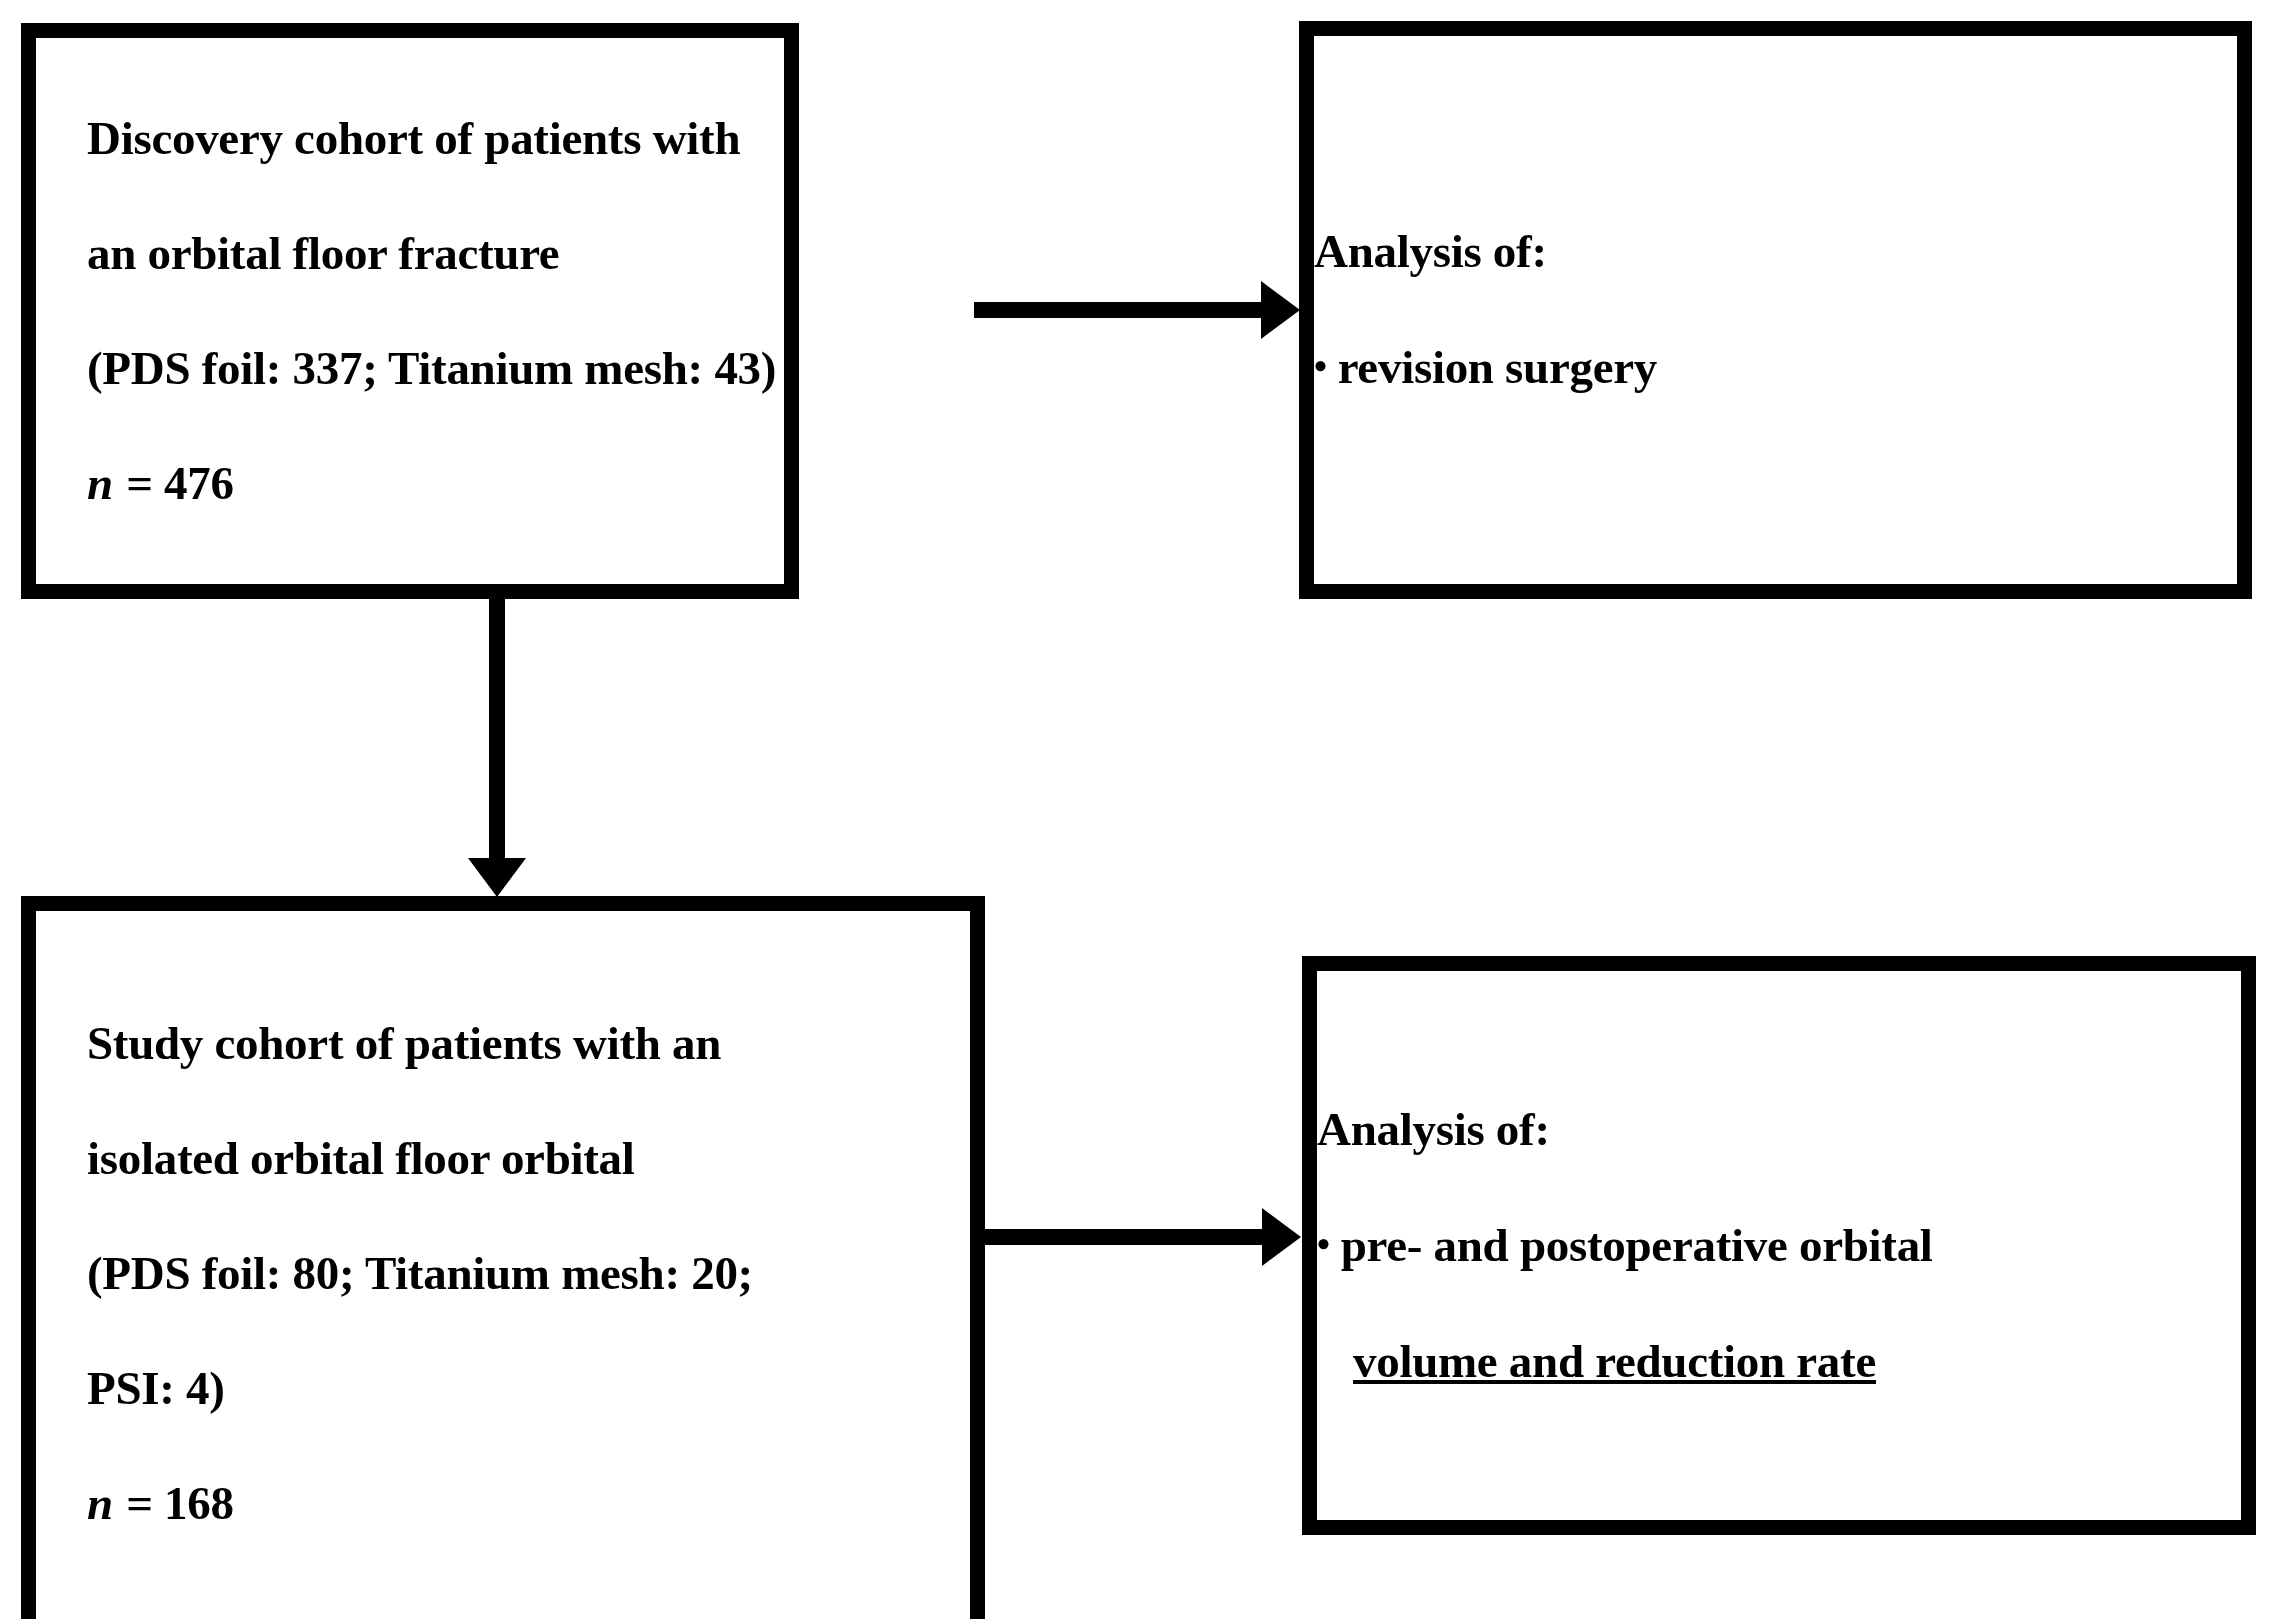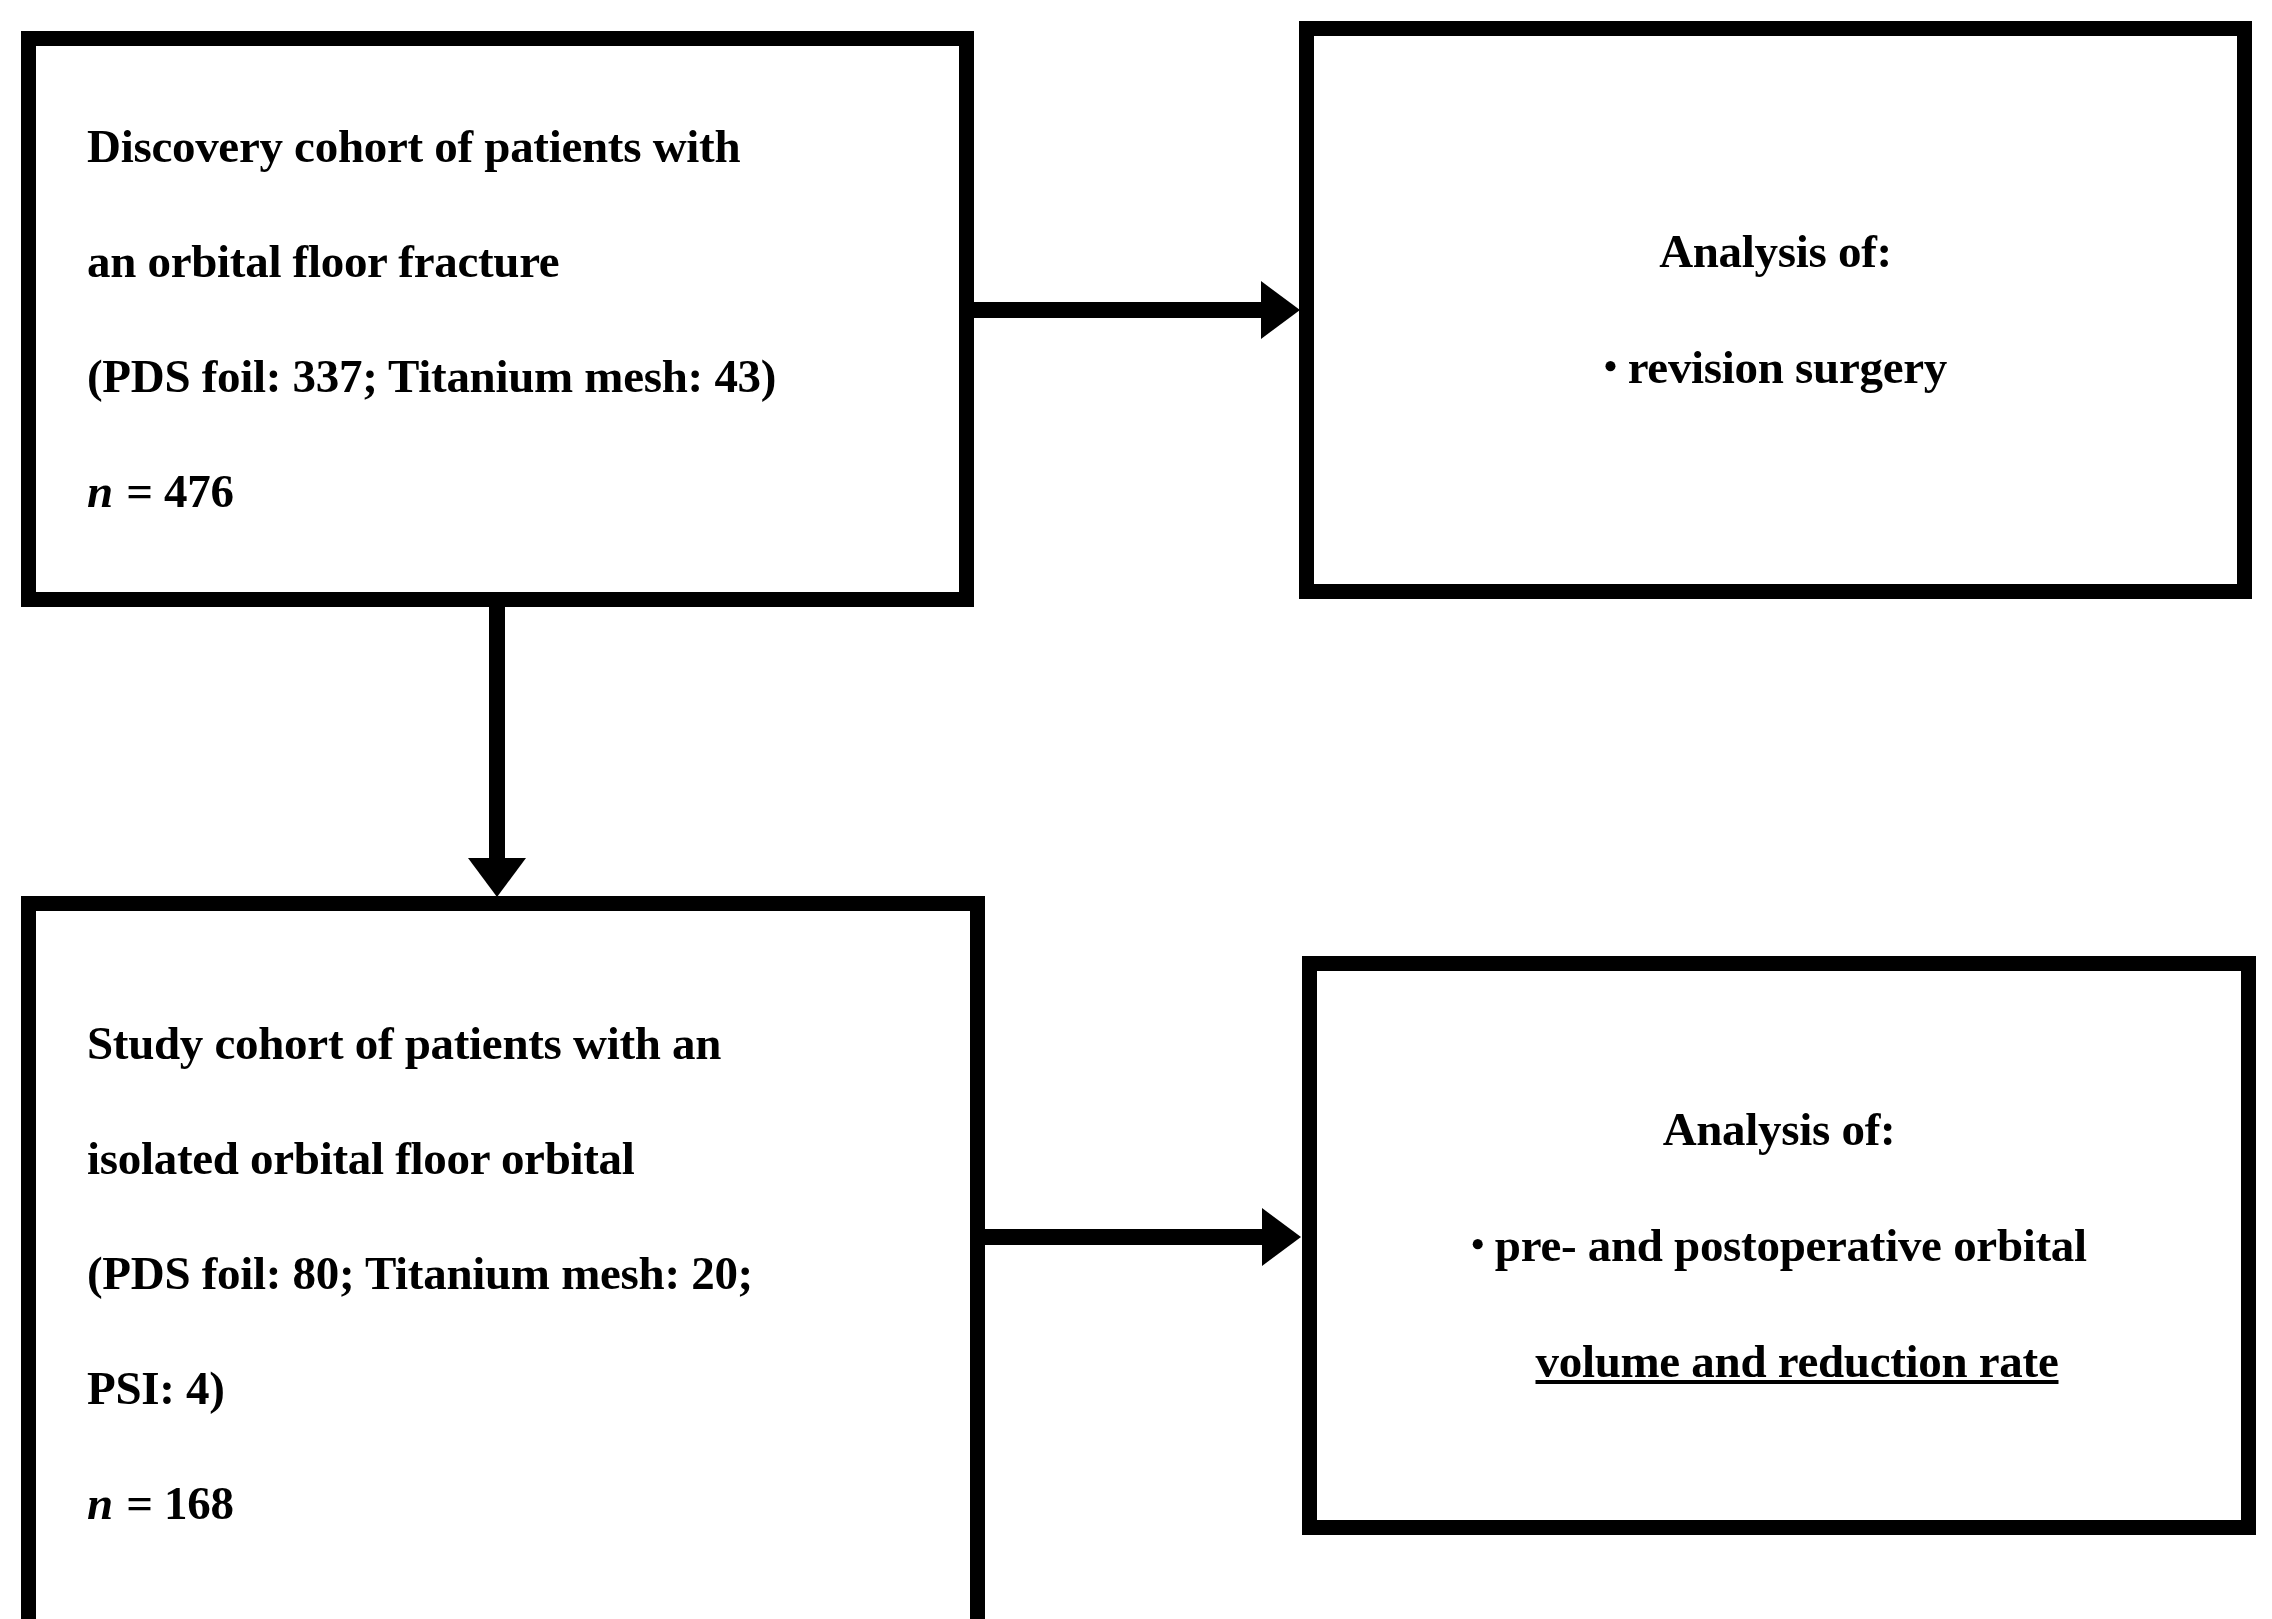--- a/index.html
+++ b/index.html
@@ -34,21 +34,21 @@
   .line {
     font-family: "Liberation Serif", "DejaVu Serif", serif;
     font-weight: bold;
     font-size: 47px;
     line-height: 115px;
     color: #000000;
     white-space: nowrap;
     letter-spacing: -0.3px;
   }
   .line.left   { text-align: left;   padding-left: 51px; }
-  .line.center { text-align: center; }
+  .line.center { }
 
   .ital { font-style: italic; }
 
   .bullet-dot {
     display: inline-block;
     font-size: 37px;
     vertical-align: 0.12em;
     margin-right: 11px;
   }
 
@@ -79,21 +79,21 @@
     bottom: -37px;
     left: 50%;
     width: 0; height: 0;
     transform: translateX(-50%);
     border-left: 29px solid transparent;
     border-right: 29px solid transparent;
     border-top: 39px solid #000000;
   }
 
   
-  #box-discovery { left: 21px;   top: 23px;   width: 953px; height: 576px; margin-top: 8px; }
+  #box-discovery { left: 21px;   top: 23px;   width: 778px; height: 576px; }
   #box-analysis-1{ left: 1299px; top: 21px;   width: 953px; height: 578px; }
   #box-study     { left: 21px;   top: 896px; width: 964px; height: 755px; }
   #box-analysis-2{ left: 1302px; top: 956px; width: 954px; height: 579px; }
 
   #arrow-discovery-to-analysis1 { left: 974px; top: 302px;  width: 289px; }
   #arrow-discovery-to-study     { left: 489px;  top: 597px;  height: 263px; }
   #arrow-study-to-analysis2     { left: 984px; top: 1229px; width: 280px; }
 </style>
 </head>
 <body>

